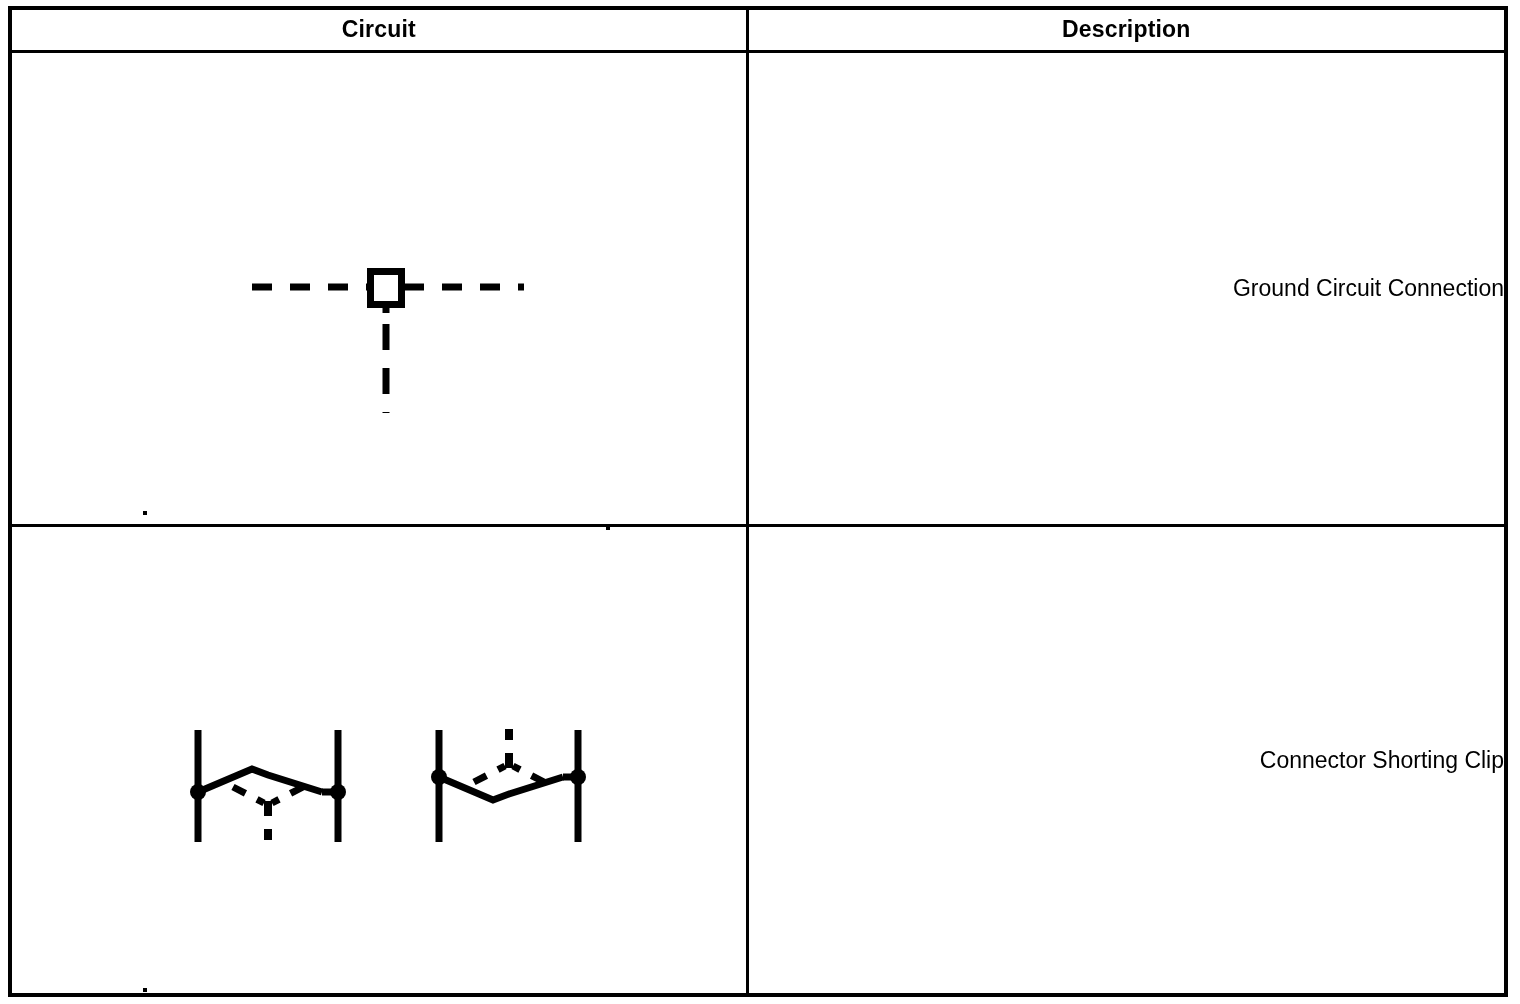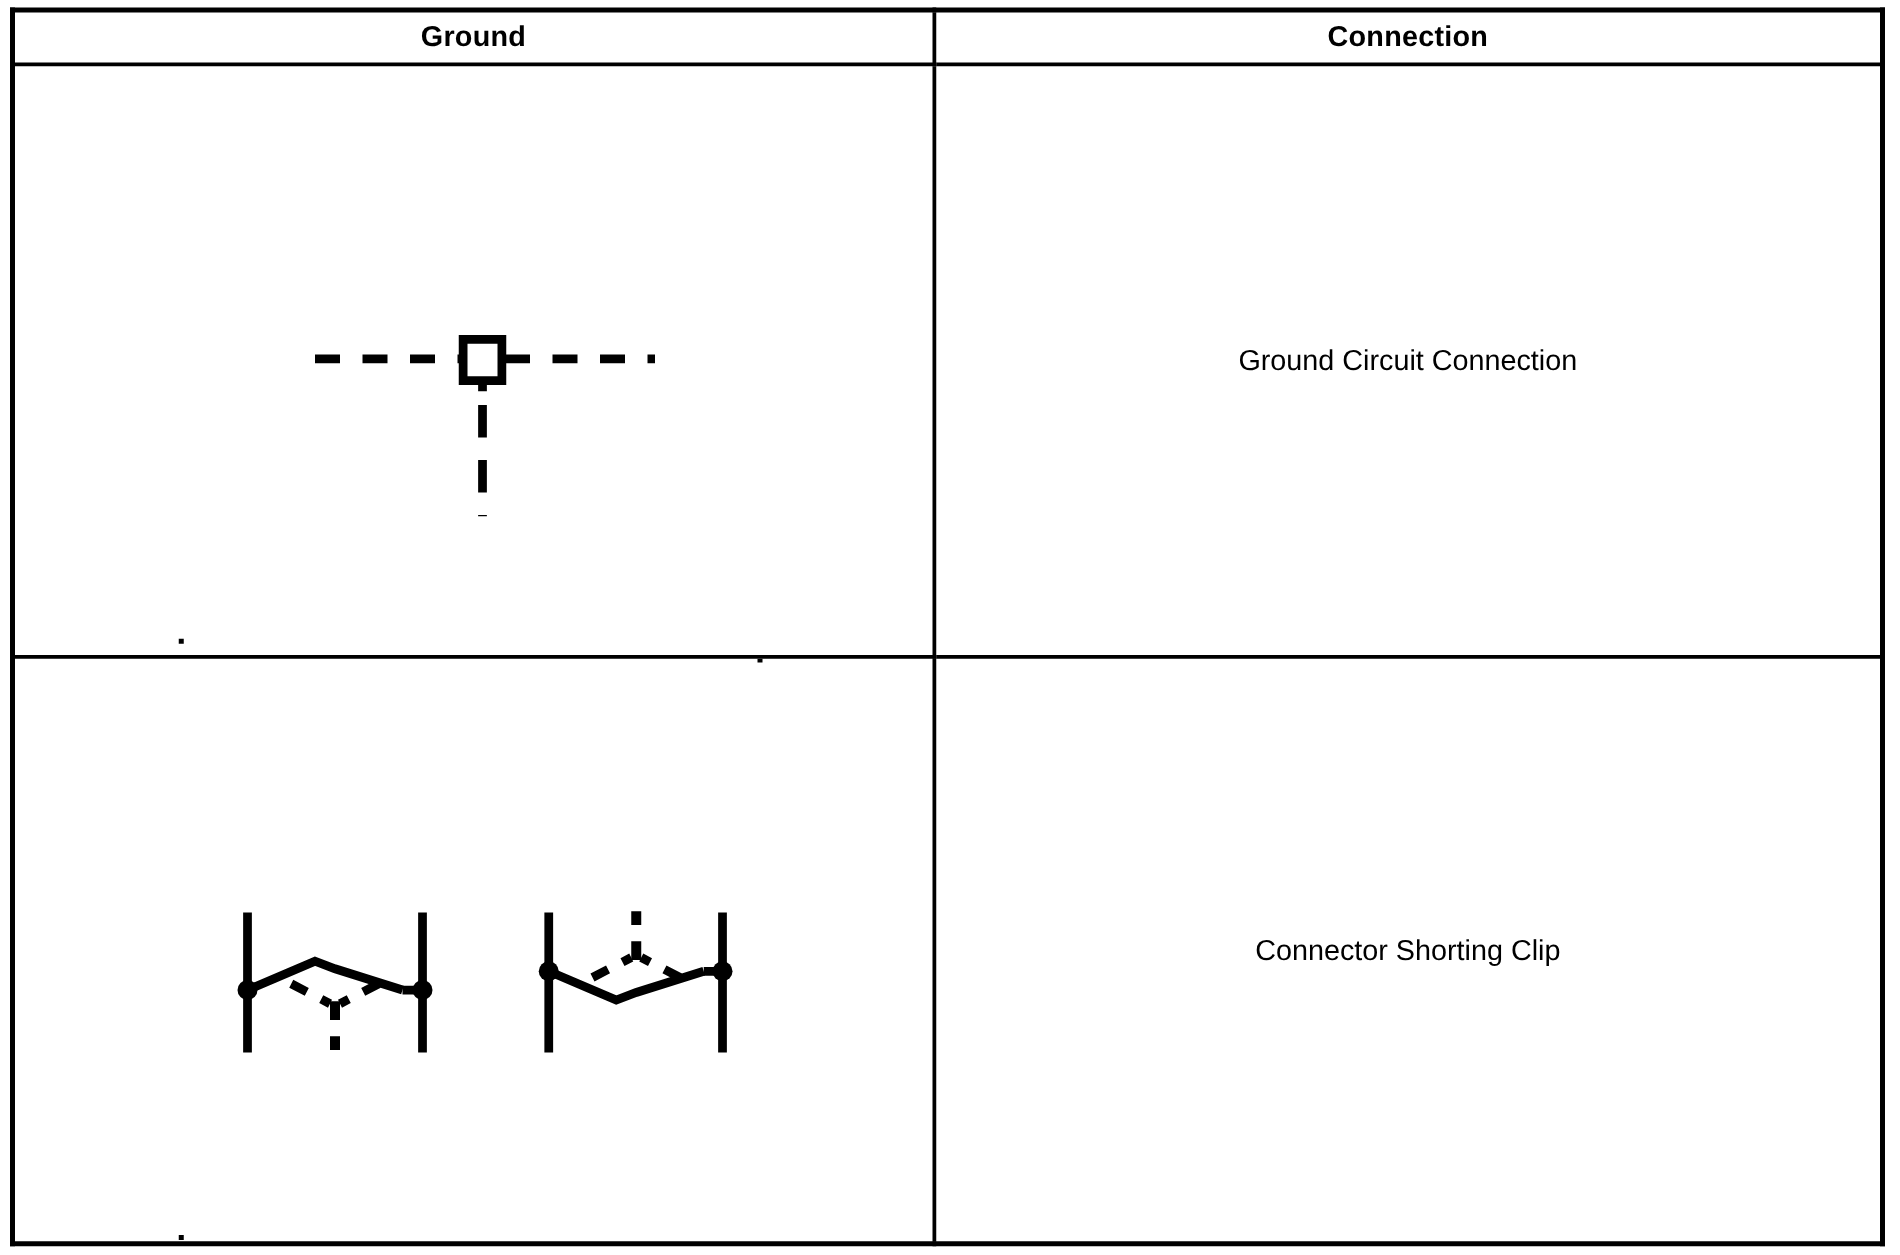--- a/index.html
+++ b/index.html
@@ -67,21 +67,21 @@
     position: relative;
   }
   .symbol-inner {
     display: block;
     width: 100%;
     height: 100%;
     position: relative;
   }
 
   .desc-cell {
-    text-align: center;
+    text-align: right;
     vertical-align: middle;
     font-size: 23px;
     line-height: 1.15;
     padding-left: 4px;
     white-space: nowrap;
   }
 
   
   .sym-svg { display: block; position: absolute; }
   .sym-ground { left: 230px; top: 203px; }
@@ -103,22 +103,22 @@
 
 <div class="page">
 
   <table class="legend-table">
     <colgroup>
       <col class="col-symbol">
       <col class="col-desc">
     </colgroup>
     <thead>
       <tr class="head-row">
-        <th class="head-cell">Ground</th>
-        <th class="head-cell">Connection</th>
+        <th class="head-cell">Circuit</th>
+        <th class="head-cell">Description</th>
       </tr>
     </thead>
     <tbody>
 
       <tr class="body-row-1">
         <td class="symbol-cell">
           <span class="symbol-inner">
 
             <svg class="sym-svg sym-ground" width="300" height="175" viewBox="0 0 300 175">
 

